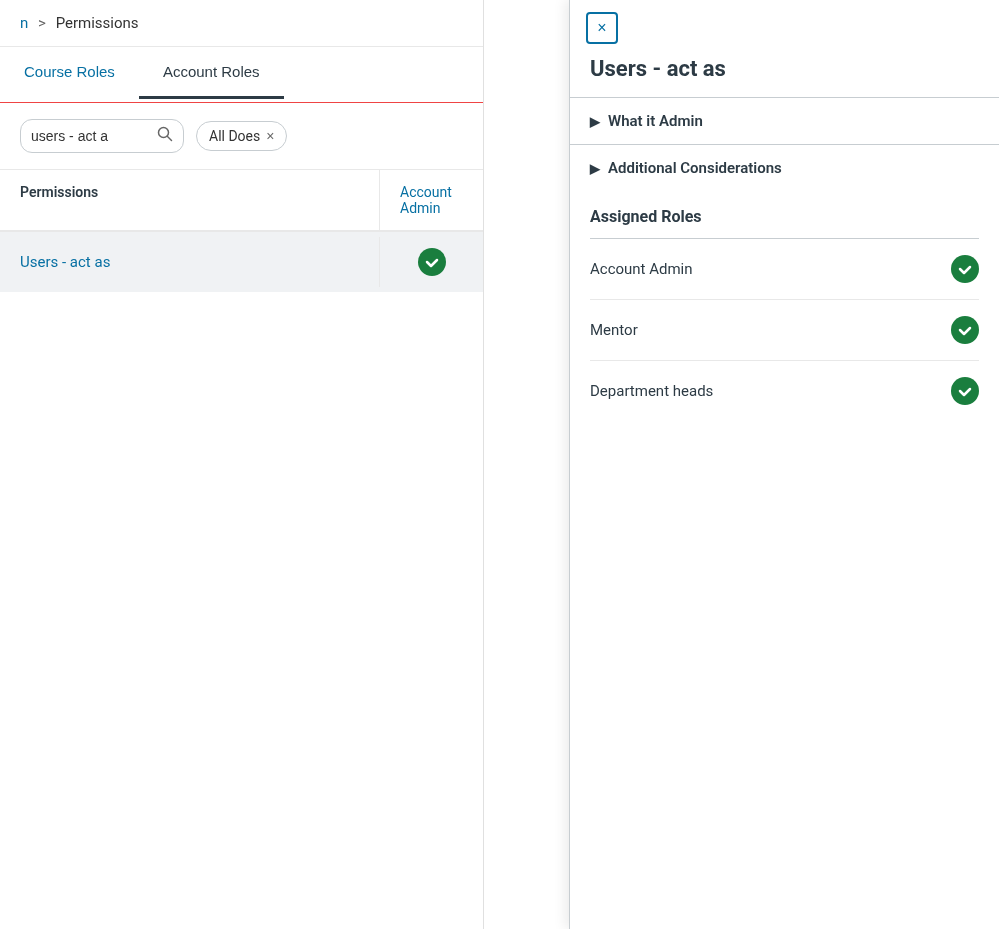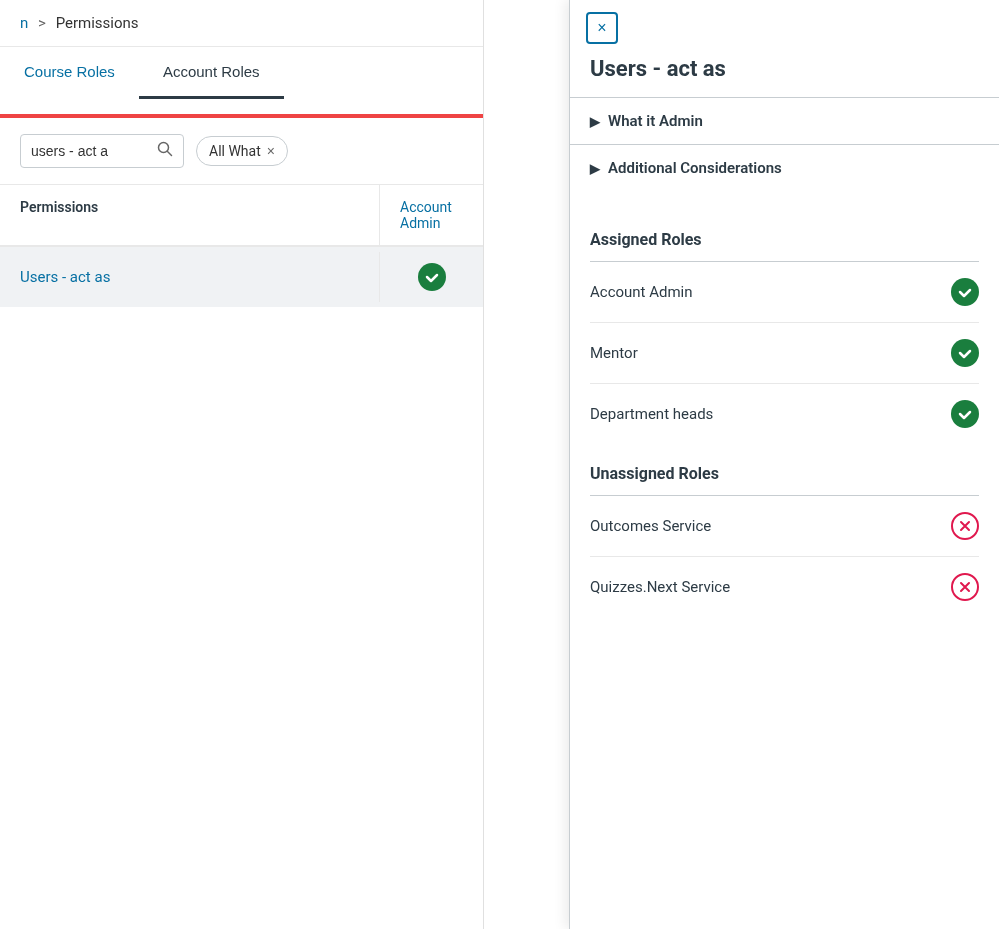--- a/index.html
+++ b/index.html
@@ -41,22 +41,22 @@
       color: #666;
     }
 
     .breadcrumb-bar .current {
       color: #333;
     }
 
     
     .tabs-bar {
       display: flex;
-      border-bottom: 4px solid #ef4444;
-      padding: 0 0 16px 0;
+      border-bottom: 1px solid #ef4444;
+      padding: 0 0 4px 0;
       align-items: center;
     }
 
     .tab-item {
       padding: 16px 24px;
       font-size: 15px;
       cursor: pointer;
       color: #0770a3;
       border: none;
       background: none;
@@ -76,21 +76,21 @@
       align-items: center;
       gap: 12px;
       padding: 16px 20px;
       border-bottom: 1px solid #e8e8e8;
     }
 
     .search-box {
       display: flex;
       align-items: center;
       border: 1px solid #c7cdd1;
-      border-radius: 4px;
+      border-radius: 12px;
       padding: 6px 10px;
       gap: 6px;
       background: #fff;
     }
 
     .search-box input {
       border: none;
       outline: none;
       font-size: 14px;
       color: #333;
@@ -248,21 +248,20 @@
     
     .roles-section {
       padding: 16px 20px 0;
     }
 
     .roles-section-title {
       font-size: 16px;
       font-weight: 700;
       color: #2d3b45;
       margin-bottom: 12px;
-      margin-top: 23px;
     }
 
     .roles-divider {
       border: none;
       border-top: 1px solid #c7cdd1;
       margin: 0;
     }
 
     .role-row {
       display: flex;
@@ -336,21 +335,21 @@
     <div class="search-box">
       <input type="text" value="users - act a" style="">
       <span class="search-icon-svg">
         <svg width="16" height="16" viewBox="0 0 16 16" fill="none" xmlns="http://www.w3.org/2000/svg">
           <circle cx="6.5" cy="6.5" r="5" stroke="#666" stroke-width="1.5"></circle>
           <line x1="10.5" y1="10.5" x2="14.5" y2="14.5" stroke="#666" stroke-width="1.5" stroke-linecap="round"></line>
         </svg>
       </span>
     </div>
     <div class="filter-chip">
-      <span>All What</span>
+      <span>All Does</span>
       <button class="remove-btn">×</button>
     </div>
   </div>
 
   <div class="table-area">
     <div class="table-col-header">Permissions</div>
     <a class="table-col-role-header" href="#">Account Admin</a>
   </div>
 
   <div class="table-row">
@@ -415,37 +414,14 @@
       <span class="role-name">Department heads</span>
       <div class="role-assigned-icon">
         <svg width="16" height="16" viewBox="0 0 16 16" fill="none">
           <path d="M3 8l4 4 6-6" stroke="white" stroke-width="2.5" stroke-linecap="round" stroke-linejoin="round"></path>
         </svg>
       </div>
     </div>
       </div>
   </div>
 
-  <div class="unassigned-section">
-    <div class="unassigned-section-title">Unassigned Roles</div>
-    <hr class="roles-divider">
-
-    <div id="unassigned-roles-list">
-        <div class="role-row">
-      <span class="role-name">Outcomes Service</span>
-      <div class="role-unassigned-icon">
-        <svg width="14" height="14" viewBox="0 0 14 14" fill="none">
-          <path d="M3 3l8 8M11 3l-8 8" stroke="#e0184e" stroke-width="2" stroke-linecap="round"></path>
-        </svg>
-      </div>
-    </div>
-        <div class="role-row">
-      <span class="role-name">Quizzes.Next Service</span>
-      <div class="role-unassigned-icon">
-        <svg width="14" height="14" viewBox="0 0 14 14" fill="none">
-          <path d="M3 3l8 8M11 3l-8 8" stroke="#e0184e" stroke-width="2" stroke-linecap="round"></path>
-        </svg>
-      </div>
-    </div>
-      </div>
-  </div>
 
 </div>
 
 </body></html>

